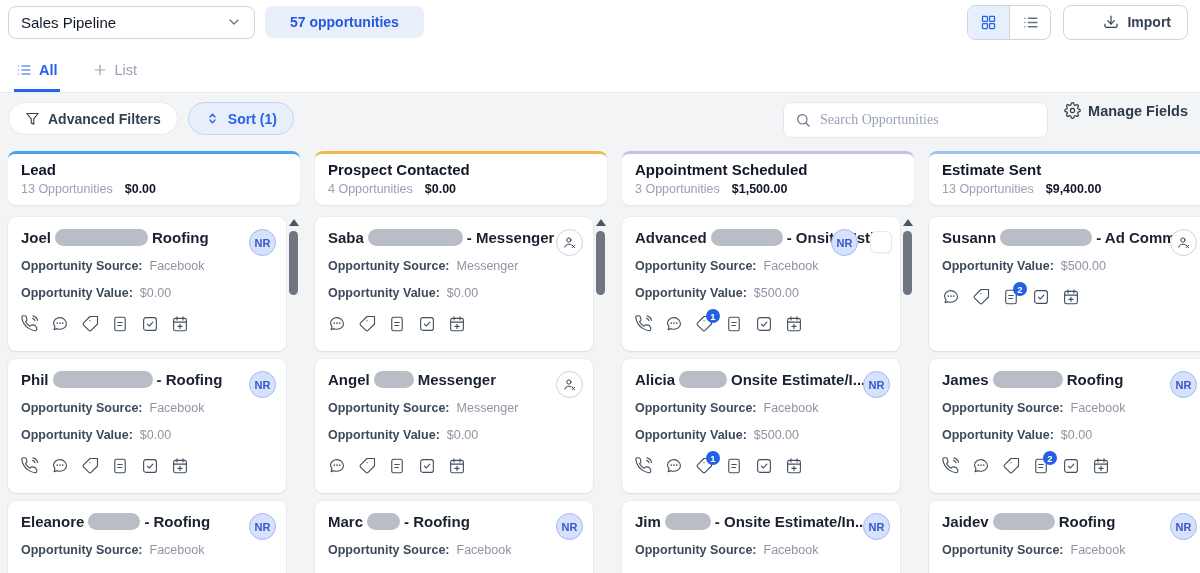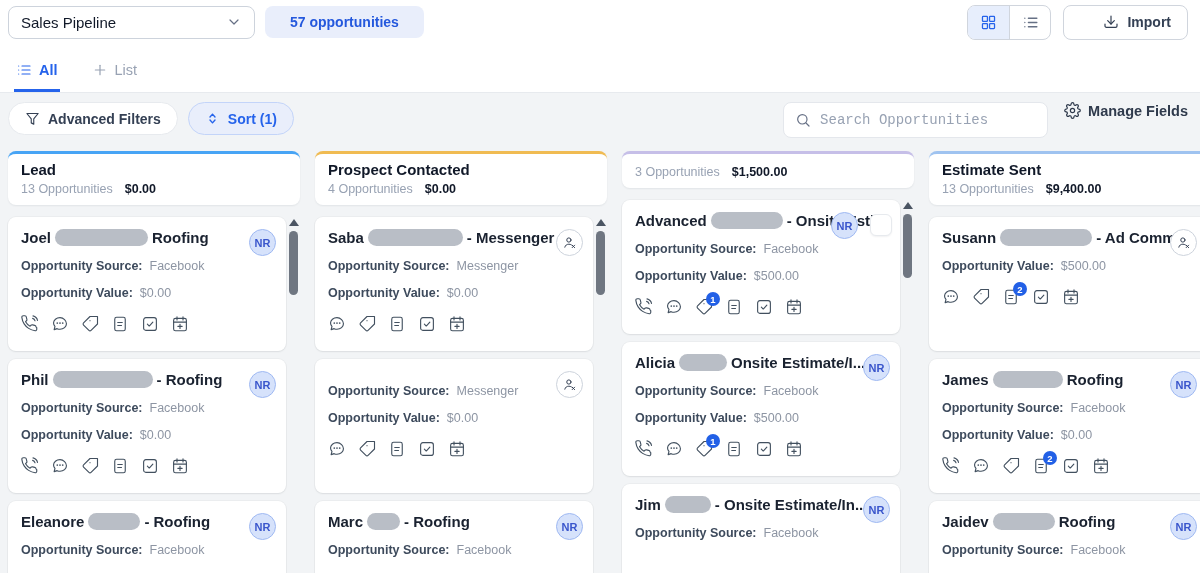--- a/index.html
+++ b/index.html
@@ -52,21 +52,21 @@
     border-radius: 17px; font-size: 14px; font-weight: 700; cursor: pointer; white-space: nowrap;
   }
   .pill svg { width: 15px; height: 15px; }
   .pill-white { background: #fff; border: 1px solid #e7eaee; color: #344054; }
   .pill-blue { background: #e9eefb; border: 1px solid #c3d4f9; color: #2563eb; margin-left: 10px; }
   .search-box {
     margin-left: auto; width: 265px; height: 36px; background: #fff; border: 1px solid #e4e7ec;
     border-radius: 8px; display: flex; align-items: center; padding: 0 11px; gap: 9px;
   }
   .search-box svg { width: 16px; height: 16px; color: #667085; flex: none; }
-  .search-box input { border: 0; outline: 0; font-size: 14px; width: 100%; font-family: Liberation Mono, monospace; color: #344054; background: transparent; }
+  .search-box input { border: 0; outline: 0; font-size: 14px; width: 100%; font-family: Liberation Serif, serif; color: #344054; background: transparent; }
   .search-box input::placeholder { color: #98a2b3; }
   .manage { display: flex; align-items: center; gap: 7px; margin-left: 16px; font-size: 14.5px; font-weight: 700; color: #2f3a4c; white-space: nowrap; cursor: pointer; }
   .manage svg { width: 17px; height: 17px; }
 
   
   .board { display: flex; gap: 15px; padding: 13px 0 0 8px; align-items: flex-start; }
   .col { width: 292px; flex: none; }
   .col-header {
     background: #fff; border-radius: 8px; border-top: 3px solid #ccc; padding: 7px 13px 9px;
     box-shadow: 0 1px 2px rgba(16,24,40,.07);
@@ -416,20 +416,25 @@
                 <line x1="8" y1="2.5" x2="8" y2="6.5"></line>
                 <line x1="16" y1="2.5" x2="16" y2="6.5"></line>
                 <line x1="3.5" y1="9.5" x2="20.5" y2="9.5"></line>
                 <line x1="12" y1="12.5" x2="12" y2="18"></line>
                 <line x1="9.2" y1="15.2" x2="14.8" y2="15.2"></line>
               </svg>
             </span>
           </div>
         </div>
         <div class="card">
+          <div class="card-name">
+            <span>Angel</span>
+            <span class="blob" style="width: 40px;"></span>
+            <span>Messenger</span>
+          </div>
           <div class="avatar px">
             <svg viewBox="0 0 24 24">
               <circle cx="11" cy="8" r="3.4"></circle>
               <path d="M4.5 19.5c.6-3 3.2-4.8 6.5-4.8 1.5 0 2.9.4 4 1.1"></path>
               <line x1="16.3" y1="16.3" x2="20.2" y2="20.2"></line>
               <line x1="20.2" y1="16.3" x2="16.3" y2="20.2"></line>
             </svg>
           </div>
           <div class="kv"><span class="k">Opportunity Source:</span><span class="v">Messenger</span></div>
           <div class="kv"><span class="k">Opportunity Value:</span><span class="v">$0.00</span></div>
@@ -483,20 +488,21 @@
           <div class="kv"><span class="k">Opportunity Source:</span><span class="v">Facebook</span></div>
         </div>
         <div class="col-scroll">
           <div class="up"></div>
           <div class="thumb"></div>
         </div>
       </div>
     </div>
     <div class="col">
       <div class="col-header" style="border-top-color: rgb(198, 191, 232);">
+        <div class="col-title">Appointment Scheduled</div>
         <div class="col-sub">
           <span>3 Opportunities</span>
           <span class="col-total">$1,500.00</span>
         </div>
       </div>
       <div class="col-body">
         <div class="card">
           <div class="card-name">
             <span>Advanced</span>
             <span class="blob" style="width: 72px;"></span>

